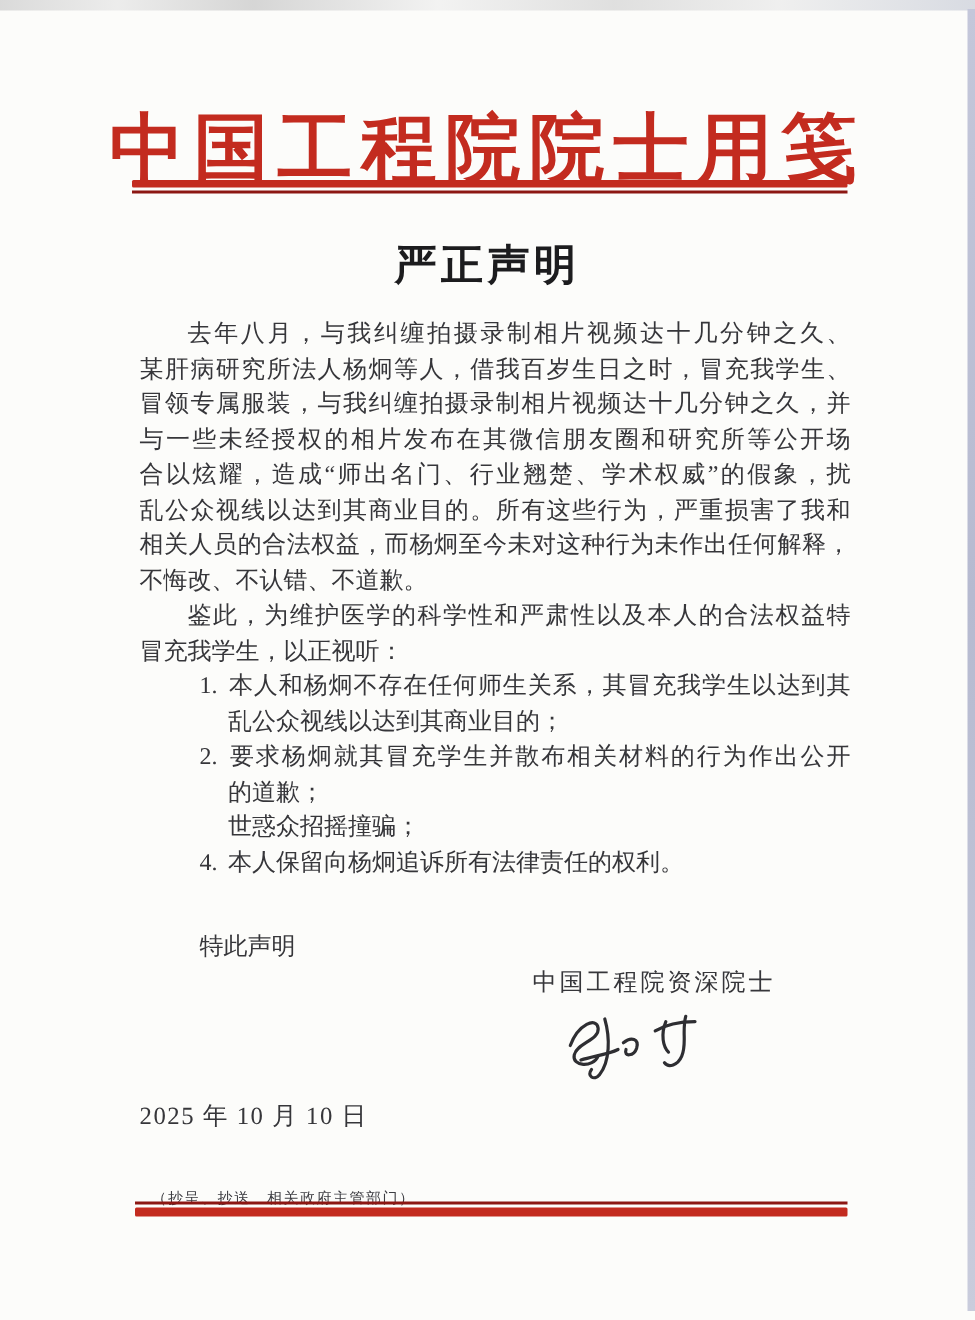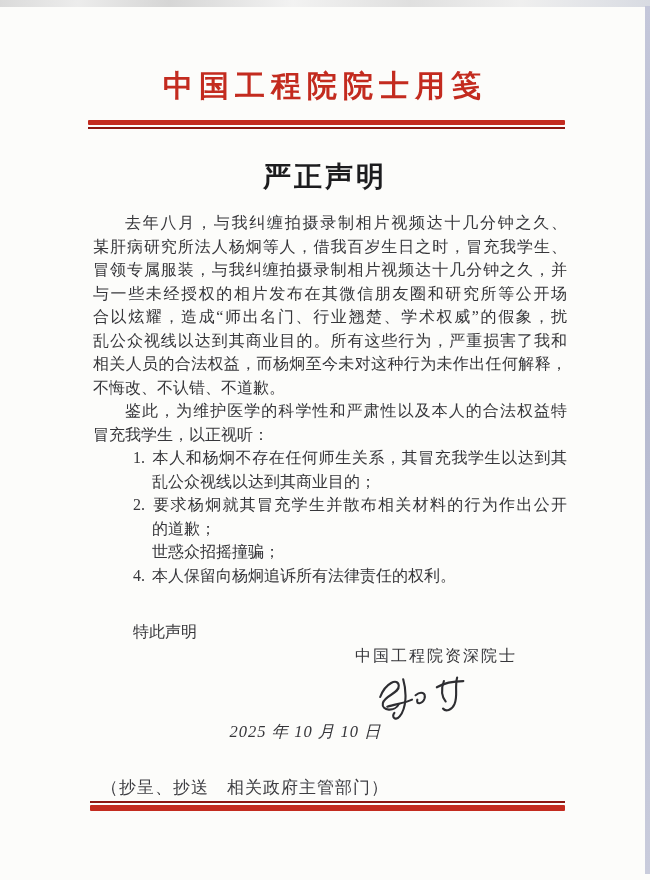--- a/index.html
+++ b/index.html
@@ -21,21 +21,21 @@
     background:linear-gradient(90deg,#cfcfcf 0%,#e7e7e7 12%,#c9c9c9 26%,#efefef 45%,#d6d6d6 63%,#ebebeb 80%,#ccd0da 100%);
     opacity:.75;
   }
   .edge-strip{
     position:absolute;top:6px;right:0;width:5px;height:868px;
     background:linear-gradient(180deg,#c4c7da 0%,#b6bad0 45%,#c9ccdc 100%);
   }
   .letterhead-title{
     position:absolute;top:66px;left:0;width:100%;
     text-align:center;
-    font-size:30px;font-weight:bold;
+    font-size:50px;font-weight:bold;
     color:var(--red);
     letter-spacing:6px;
     white-space:nowrap;
   }
   .header-rule{position:absolute;top:120px;left:88px;width:477px;}
   .header-rule .thick{height:5px;background:var(--red);border-radius:1px;}
   .header-rule .thin{height:2px;background:var(--dark-red);margin-top:2px;}
   .doc-heading{
     position:absolute;top:158px;left:0;width:100%;
     text-align:center;
@@ -50,24 +50,24 @@
   .line{min-height:23.5px;}
   .fill{text-align:justify;text-align-last:justify;}
   .indent{text-indent:2em;}
   .item-first{padding-left:40px;}
   .item-first .num{display:inline-block;margin-right:7px;}
   .item-cont{padding-left:59px;}
   .closing{margin-top:33px;padding-left:40px;}
   .signer{text-align:right;padding-right:50px;letter-spacing:2px;}
   .sig-row{text-align:right;padding-right:88px;margin-top:7px;height:46px;}
   .sig-row svg{display:inline-block;}
-  .date-row{text-align:center;padding-right:49px;font-size:16.5px;margin-top:0;letter-spacing:1px;font-style:italic;}
+  .date-row{text-align:left;padding-right:49px;font-size:16.5px;margin-top:12px;letter-spacing:1px;}
   .footer-note{
-    position:absolute;top:776px;left:101px;
-    font-size:17px;color:#3d3d42;letter-spacing:1px;
+    position:absolute;top:792px;left:101px;
+    font-size:10px;color:#3d3d42;letter-spacing:1px;
   }
   .bottom-rule{position:absolute;top:801px;left:90px;width:475px;}
   .bottom-rule .thin{height:2px;background:var(--dark-red);}
   .bottom-rule .thick{height:6px;background:var(--red);margin-top:2px;border-radius:1px;}
 </style>
 </head>
 <body>
 
 <div class="page">
 

